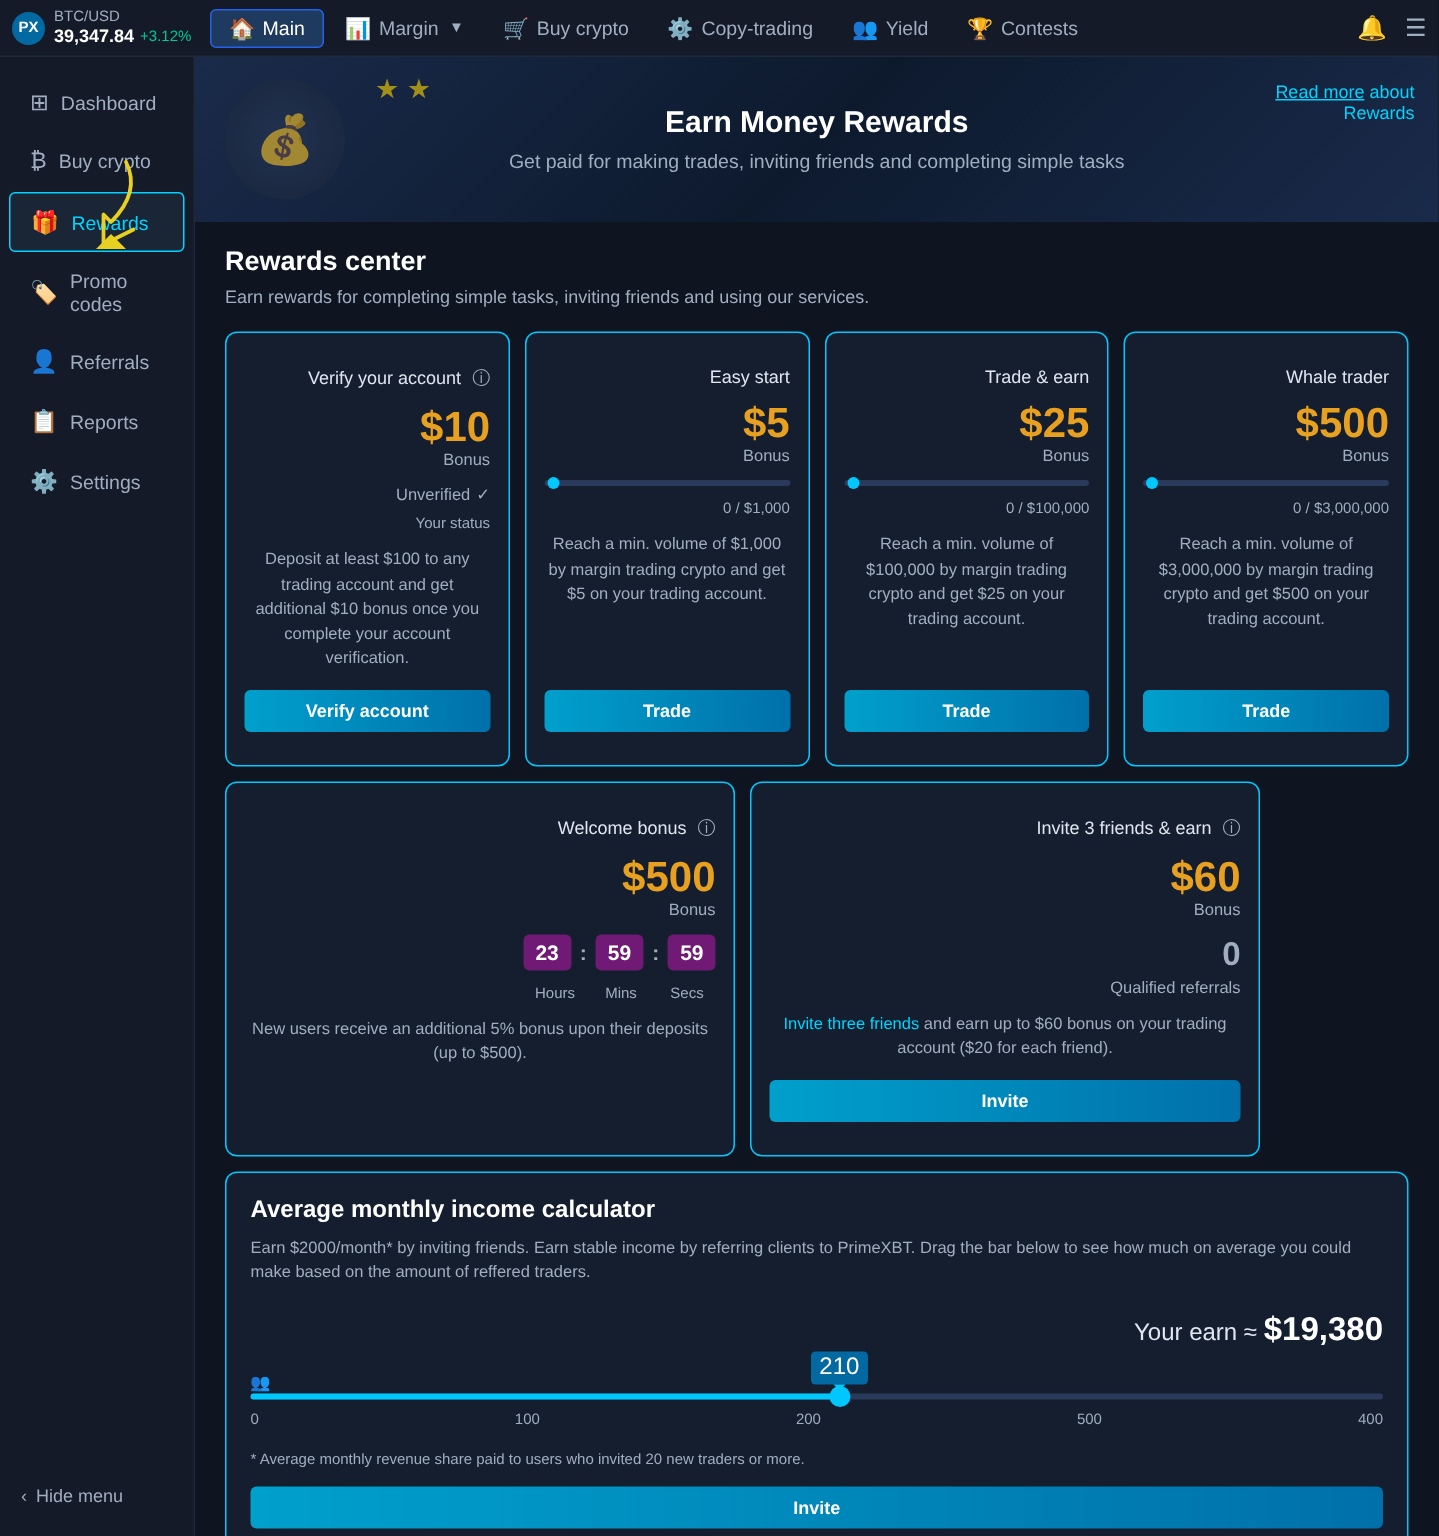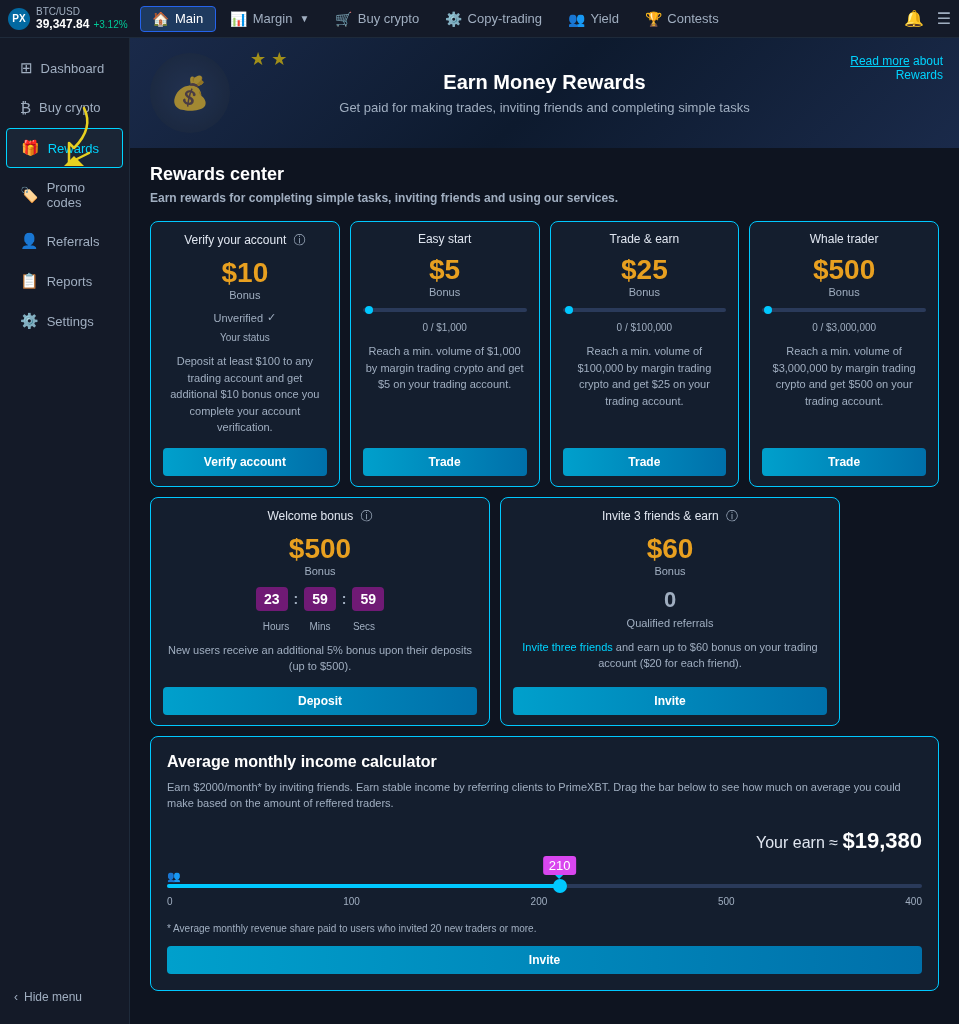--- a/index.html
+++ b/index.html
@@ -144,35 +144,35 @@
     }
 
     
     .rewards-section {
       padding: 16px 20px;
     }
     .rewards-title {
       font-size: 18px; font-weight: 700; color: #fff; margin-bottom: 6px;
     }
     .rewards-subtitle {
-      font-size: 12px; color: #a0aec0; margin-bottom: 16px; font-weight: bold;
+      font-size: 12px; color: #a0aec0; margin-bottom: 16px;
     }
 
     
     .cards-row {
       display: flex; gap: 10px; margin-bottom: 10px;
     }
     .reward-card {
       background: #141e2e;
       border: 1.5px solid #00c8ff;
       border-radius: 8px;
-      padding: 10px 12px;
+      padding: 22px 12px;
       flex: 1;
       display: flex; flex-direction: column;
-      align-items: center;
+      align-items: flex-end;
     }
     .card-title {
       font-size: 12px; color: #e0e6f0; margin-bottom: 10px; text-align: center;
     }
     .card-amount {
       font-size: 28px; font-weight: 700; color: #e8a020;
       line-height: 1;
     }
     .card-bonus-label {
       font-size: 11px; color: #a0aec0; margin-bottom: 10px; margin-top: 2px;
@@ -456,21 +456,20 @@
             <div class="countdown-sep">:</div>
             <div class="countdown-block">59</div>
           </div>
           <div class="countdown-labels">
             <span class="countdown-lbl">Hours</span>
             <span class="countdown-lbl">Mins</span>
             <span class="countdown-lbl">Secs</span>
           </div>
 
           <div class="card-description">New users receive an additional 5% bonus upon their deposits (up to $500).</div>
-          <button class="card-btn">Deposit</button>
         </div>
 
         <div class="reward-card" style="flex:1;max-width:340px;">
           <div class="card-title">
             <span>Invite 3 friends &amp; earn</span>
             <span style="color:#a0aec0;margin-left:4px;">ⓘ</span>
           </div>
           <div class="card-amount">$60</div>
           <div class="card-bonus-label">Bonus</div>
 
@@ -489,21 +488,21 @@
         <div class="calc-title">Average monthly income calculator</div>
         <div class="calc-desc">Earn $2000/month* by inviting friends. Earn stable income by referring clients to PrimeXBT. Drag the bar below to see how much on average you could make based on the amount of reffered traders.</div>
 
         <div class="calc-earn">
           <span>Your earn ≈</span>
           <strong>$19,380</strong>
         </div>
 
         <div class="slider-container">
           <div style="position:relative;margin-bottom:8px;">
-            <div style="position:absolute;left:52%;top:-28px;transform:translateX(-50%);background:#d946ef;color:#fff;border-radius:3px;padding:2px 6px;font-size:13px;white-space:nowrap;z-index:3;">
+            <div style="position:absolute;left:52%;top:-28px;transform:translateX(-50%);background:#0369a1;color:#fff;border-radius:3px;padding:2px 6px;font-size:16px;white-space:nowrap;z-index:3;">
               <span>210</span>
               <span style="position:absolute;top:100%;left:50%;transform:translateX(-50%);width:0;height:0;border-left:4px solid transparent;border-right:4px solid transparent;border-top:4px solid #00c8ff;"></span>
             </div>
             <div style="height:4px;background:#2a3a5a;border-radius:2px;position:relative;margin-top:30px;">
               <div style="height:100%;width:52%;background:#00c8ff;border-radius:2px;position:absolute;left:0;top:0;"></div>
               <div style="width:14px;height:14px;background:#00c8ff;border-radius:50%;position:absolute;top:-5px;left:52%;transform:translateX(-50%);cursor:pointer;"></div>
               <span style="position:absolute;left:0;top:-14px;font-size:11px;color:#a0aec0;">👥</span>
             </div>
           </div>
           <div class="slider-labels">

